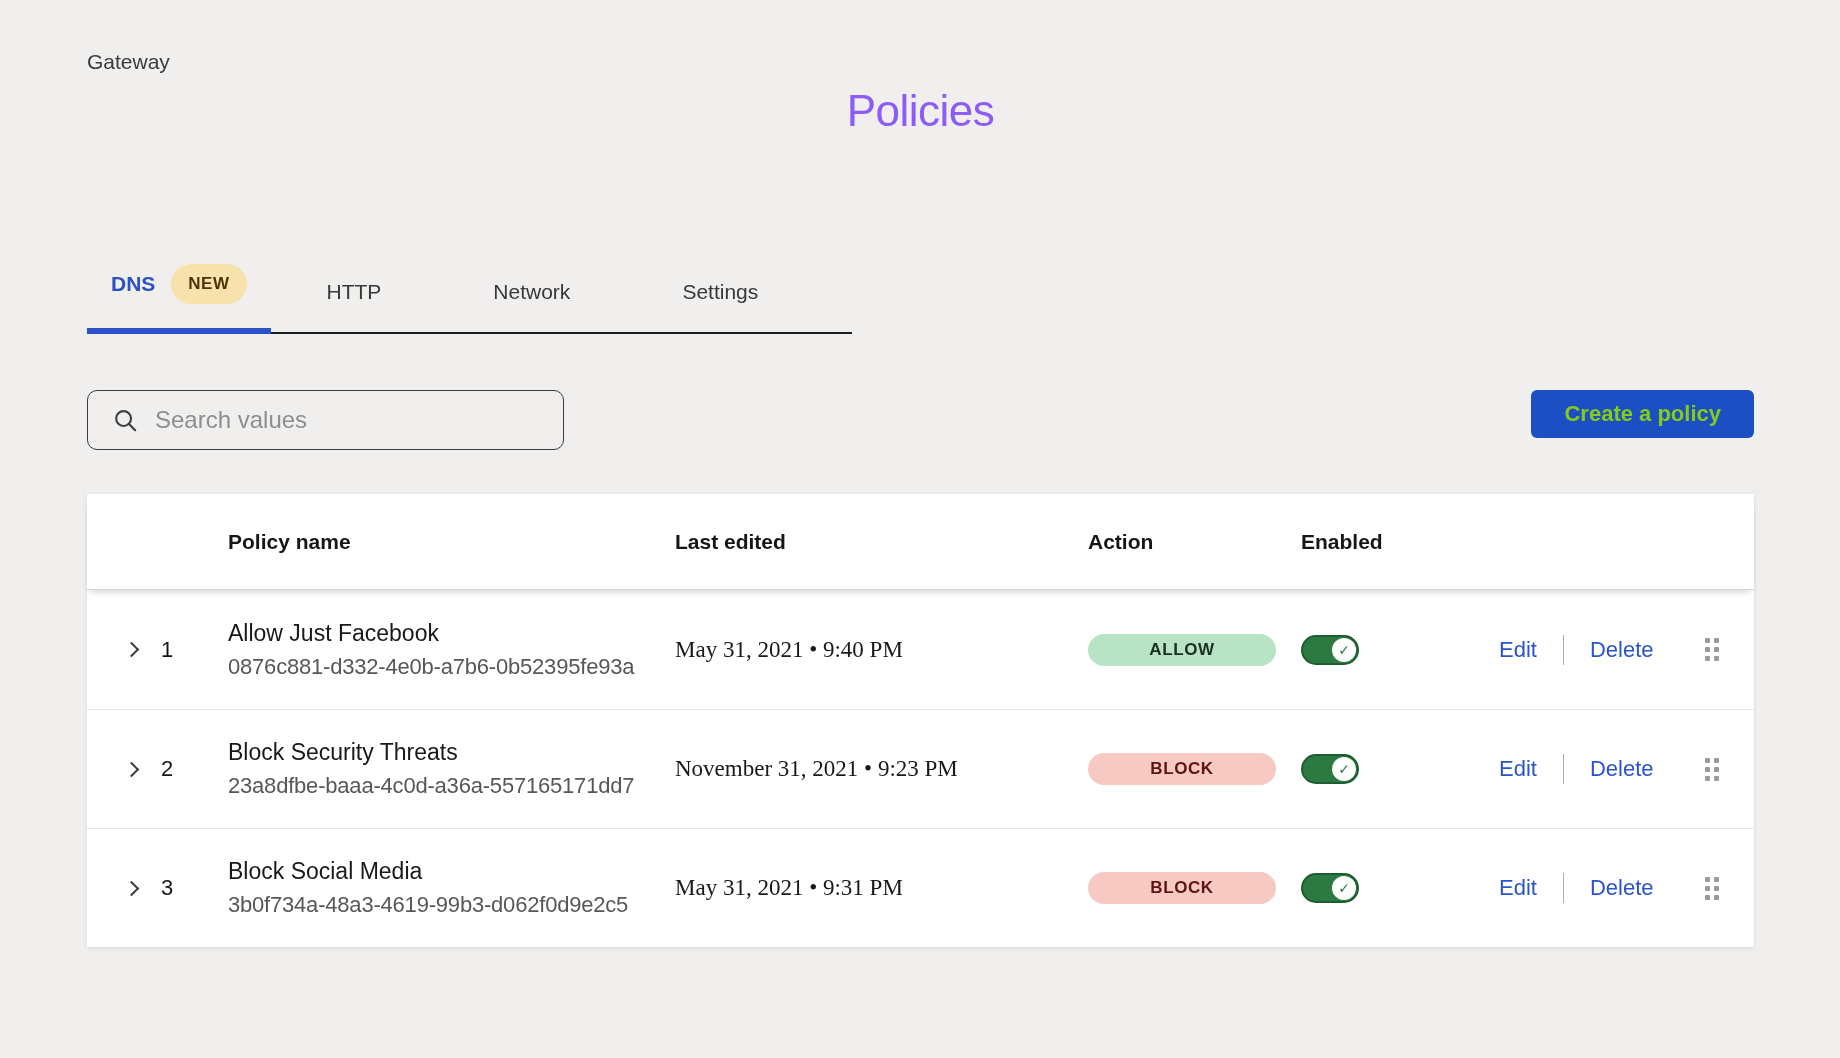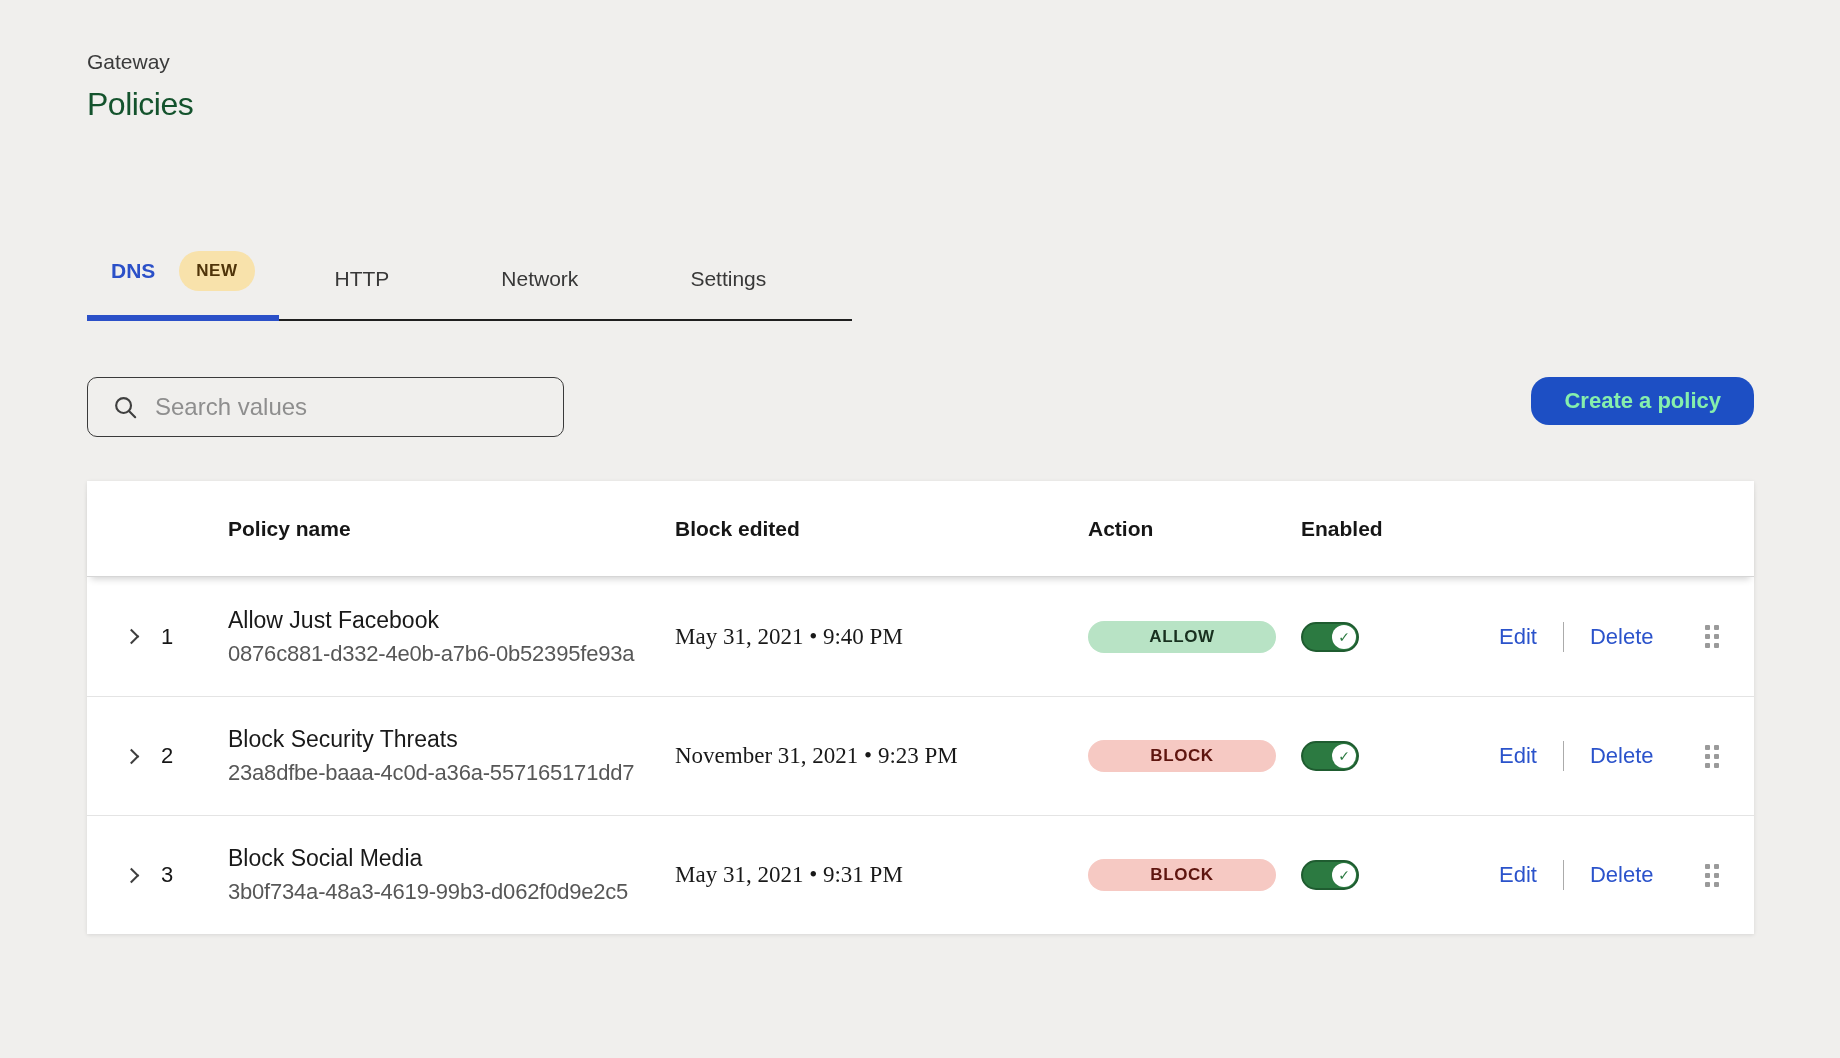--- a/index.html
+++ b/index.html
@@ -8,35 +8,35 @@
     background:#f0efed;
     font-family:"Liberation Sans","DejaVu Sans",sans-serif;
     color:#1b1b1b;
     overflow:hidden;
   }
   .page { padding:50px 0 0 71px; width:1840px;margin-left:16px; }
   .content { width:1667px; }
 
   
   .breadcrumb { font-size:21px; color:#3b3b3b; }
-  .page-title { font-size:32px; font-weight:400; letter-spacing:-0.5px; margin-top:12px; color:#14532d; }
+  .page-title { font-size:44px; font-weight:400; letter-spacing:-0.5px; margin-top:12px; color:#8b5cf6;text-align:center; }
 
   
   .tabbar {
     margin-top:128px;
     width:765px;
     display:flex;
     align-items:flex-end;
     border-bottom:2px solid #1f1f1f;
   }
   .tab {
     position:relative;
     display:flex;
     align-items:center;
-    gap:24px;
+    gap:16px;
     padding:0 56px 28px 56px;
     font-size:21px;
     color:#383838;
     cursor:pointer;
   }
   .tab.active { padding:0 24px 28px 24px; color:#2b50c8; font-weight:700; }
   .tab.active::after {
     content:"";
     position:absolute;
     left:0; right:0; bottom:-2px;
@@ -66,23 +66,23 @@
   .search-box input {
     flex:1; border:none; outline:none; background:transparent;
     font-family:"Liberation Sans","DejaVu Sans",sans-serif;
     font-size:24px; color:#1b1b1b;
   }
   .search-box input::placeholder { color:#8e8e8e; }
   .create-btn {
     height:48px;
     padding:0 33px;
     background:#1d4fc4;
-    color:#86efac;
+    color:#84cc16;
     border:none;
-    border-radius:18px;
+    border-radius:6px;
     font-family:"Liberation Sans","DejaVu Sans",sans-serif;
     font-size:22px;
     font-weight:700;
     cursor:pointer;
   }
 
   
   .table {
     margin-top:44px;
     width:1667px;
@@ -203,21 +203,21 @@
       </div>
       <button class="create-btn">Create a policy</button>
     </div>
 
     <div class="table">
 
       <div class="thead">
         <div></div>
         <div></div>
         <div>Policy name</div>
-        <div>Block edited</div>
+        <div>Last edited</div>
         <div>Action</div>
         <div>Enabled</div>
         <div></div>
         <div></div>
       </div>
 
       <div class="trow">
         <button class="chev-btn">
             <span class="chev"></span>
           </button>

